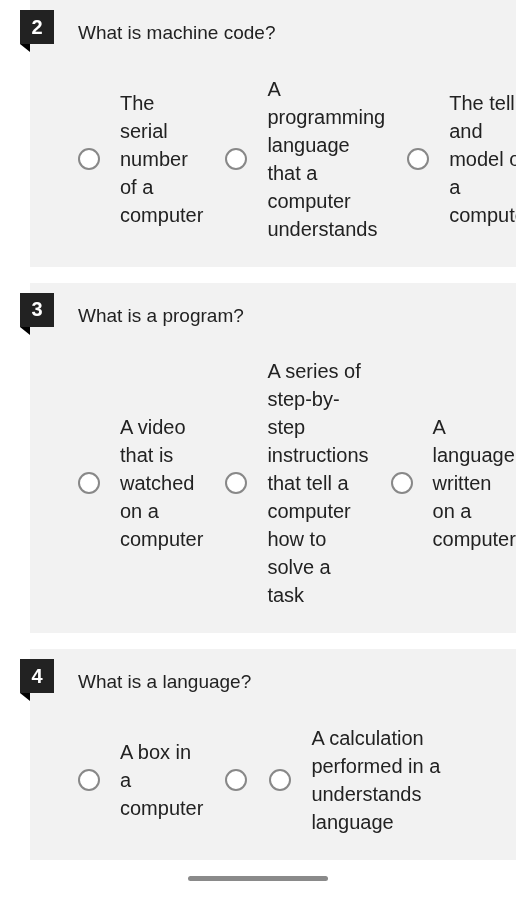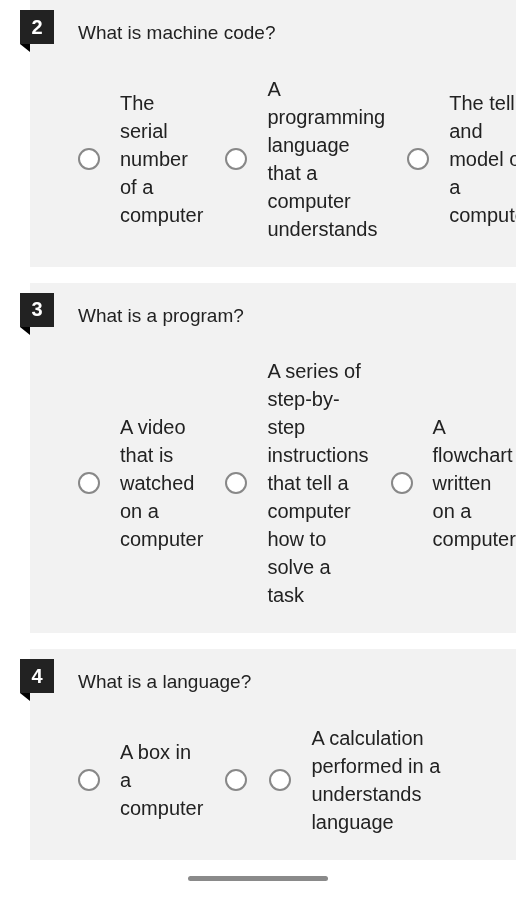--- a/index.html
+++ b/index.html
@@ -110,21 +110,21 @@
     <label class="answer">
       <span class="radio"></span>
       <span class="answer-text">A video that is watched on a computer</span>
     </label>
     <label class="answer">
       <span class="radio"></span>
       <span class="answer-text">A series of step-by-step instructions that tell a computer how to solve a task</span>
     </label>
     <label class="answer">
       <span class="radio"></span>
-      <span class="answer-text">A flowchart written on a computer</span>
+      <span class="answer-text">A language written on a computer</span>
     </label>
   </div>
 </div>
 
 <div class="question-block">
   <div class="question-number">4</div>
   <div class="question-text">What is a language?</div>
   <div class="answers">
     <label class="answer">
       <span class="radio"></span>

